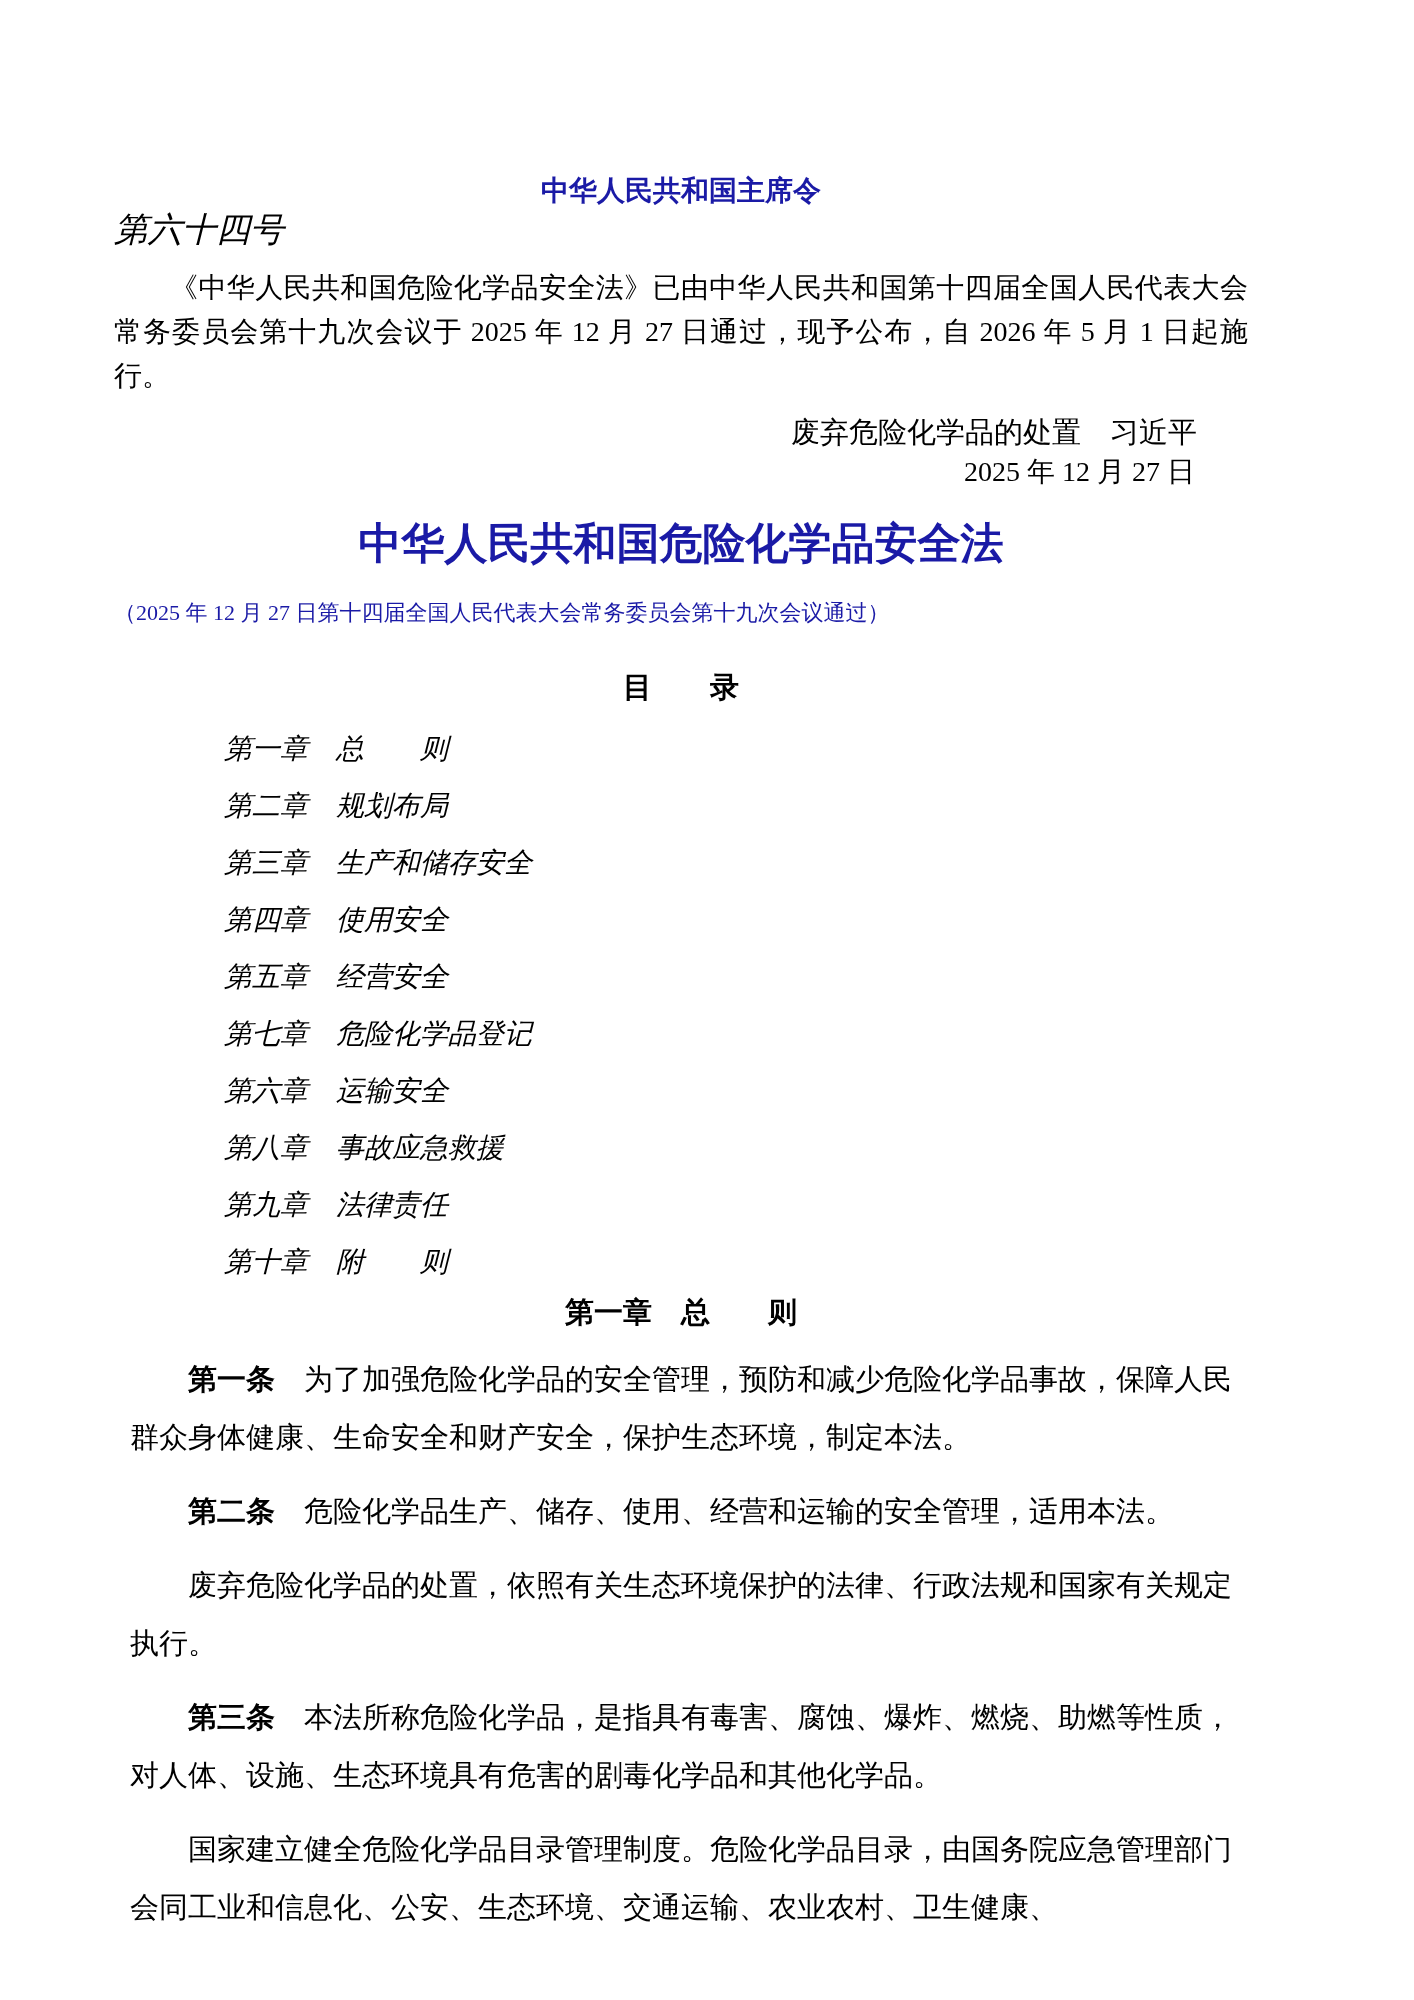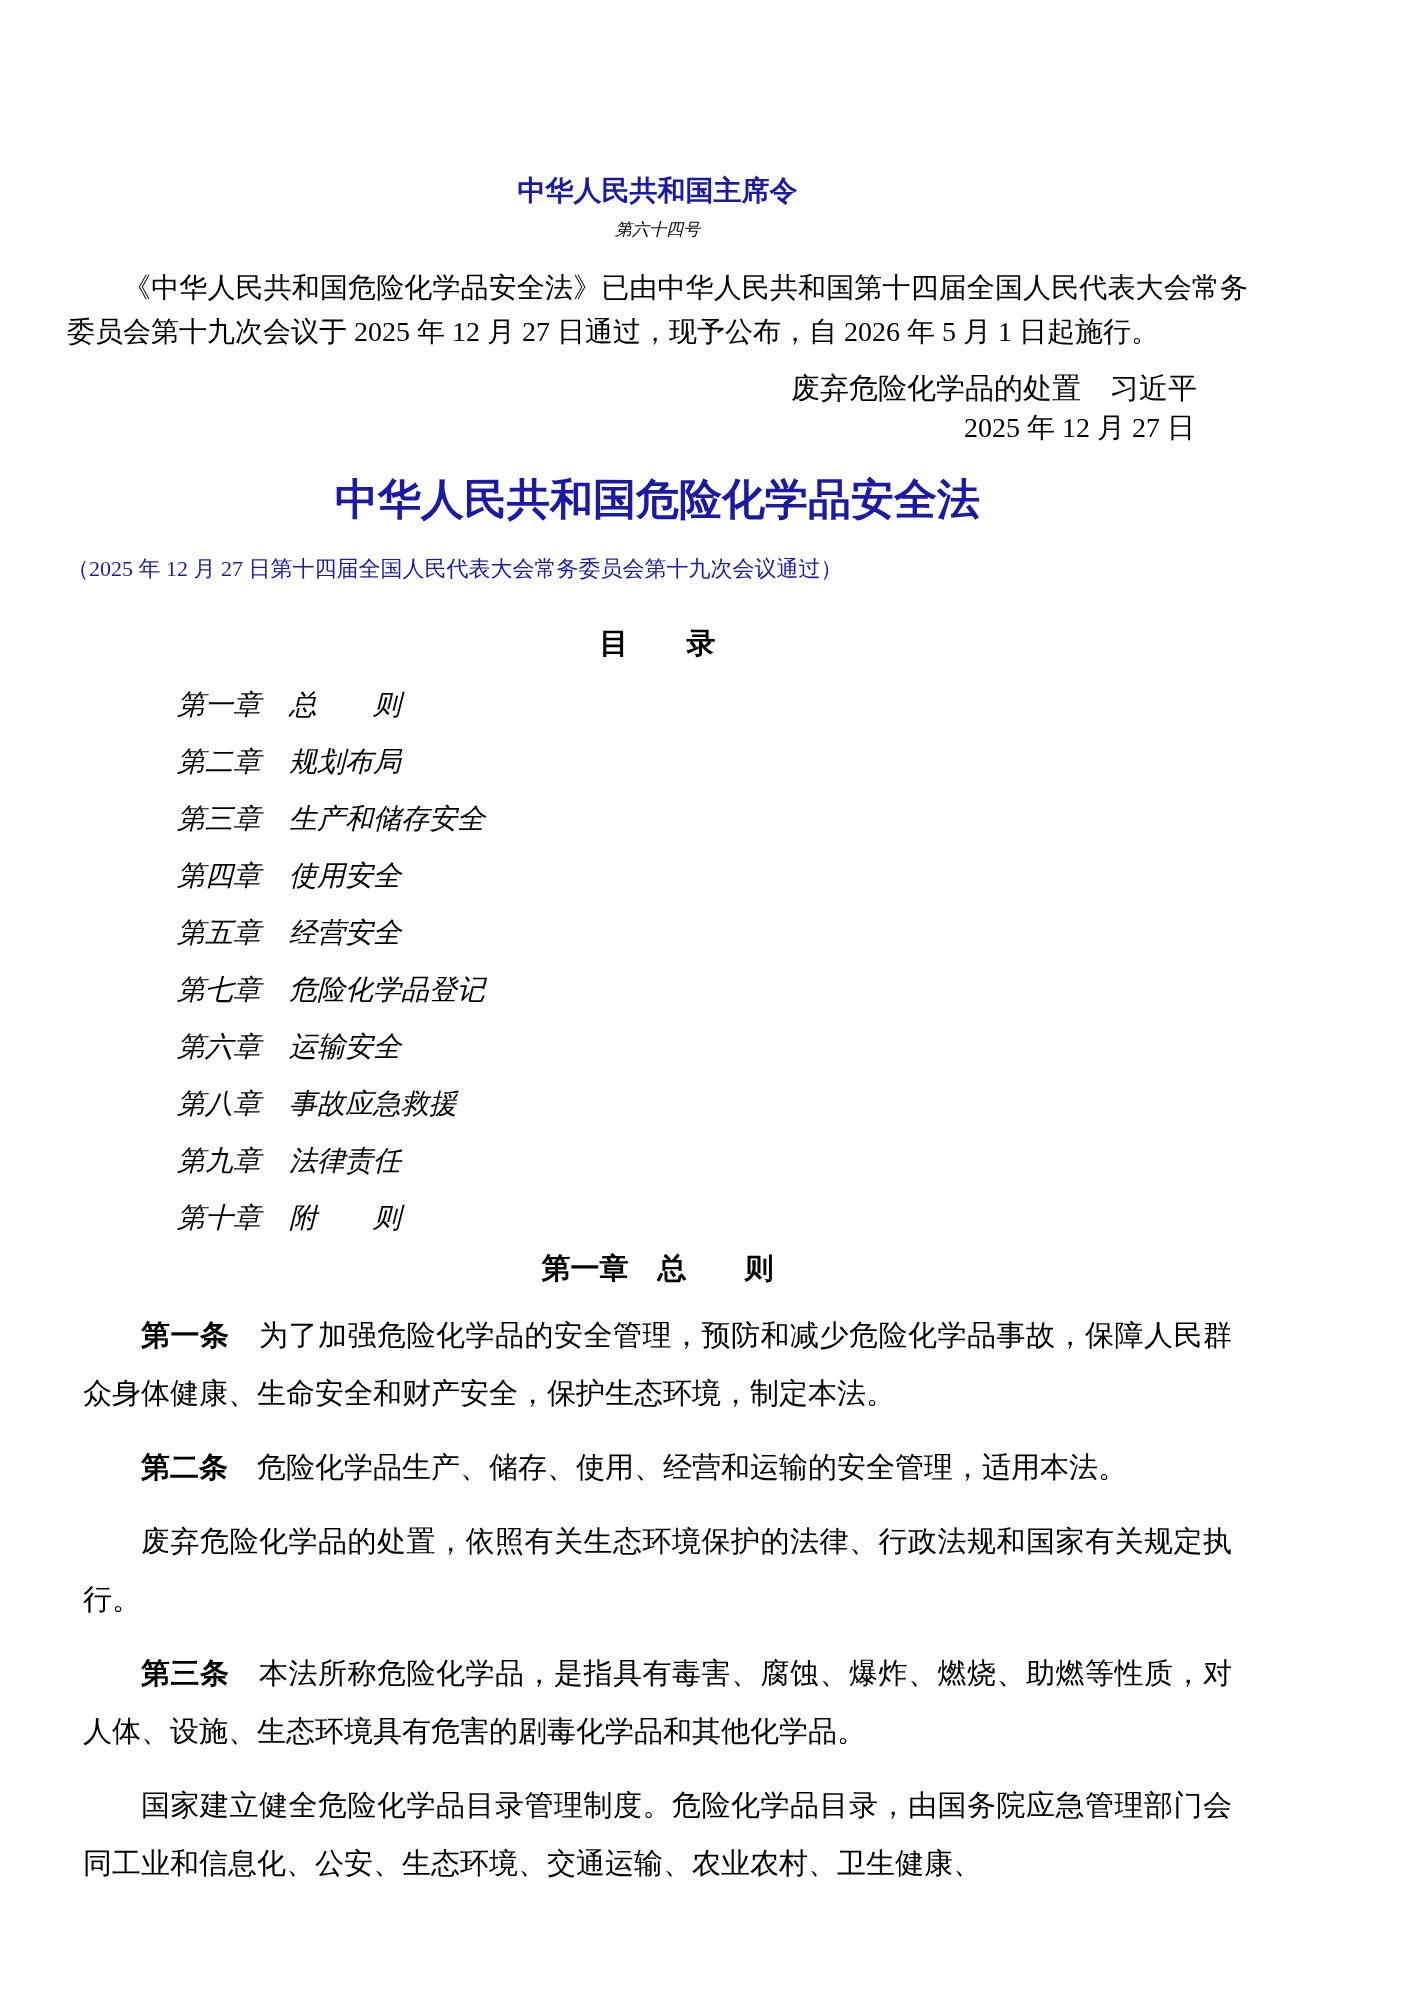--- a/index.html
+++ b/index.html
@@ -7,35 +7,35 @@
     --ink:#000000;
   }
   html,body{margin:0;padding:0;background:#ffffff;}
   .page{
     position:relative;
     width:1414px;height:2000px;
     margin:0 auto;
     background:#ffffff;
     overflow:hidden;
     box-sizing:border-box;
-    padding:0 166px 0 67px;
+    padding:0 166px 0 114px;
     color:var(--ink);
     font-family:"Liberation Serif","DejaVu Serif",serif;
   }
   .order-title{
     margin-top:171px;
     text-align:center;
     font-family:"Liberation Sans","DejaVu Sans",sans-serif;
     font-weight:bold;
     font-size:28px;line-height:40px;
     color:var(--blue);
   }
   .order-number{
-    text-align:center;
-    font-size:17px;line-height:38px;
+    text-align:left;
+    font-size:34px;line-height:38px;
     font-style:italic; 
   }
   .intro{
     margin:17px 0 0 0;
     font-size:28px;line-height:44px;
     text-align:justify;
     text-indent:2em;
   }
   .signature{
     margin-top:14px;

